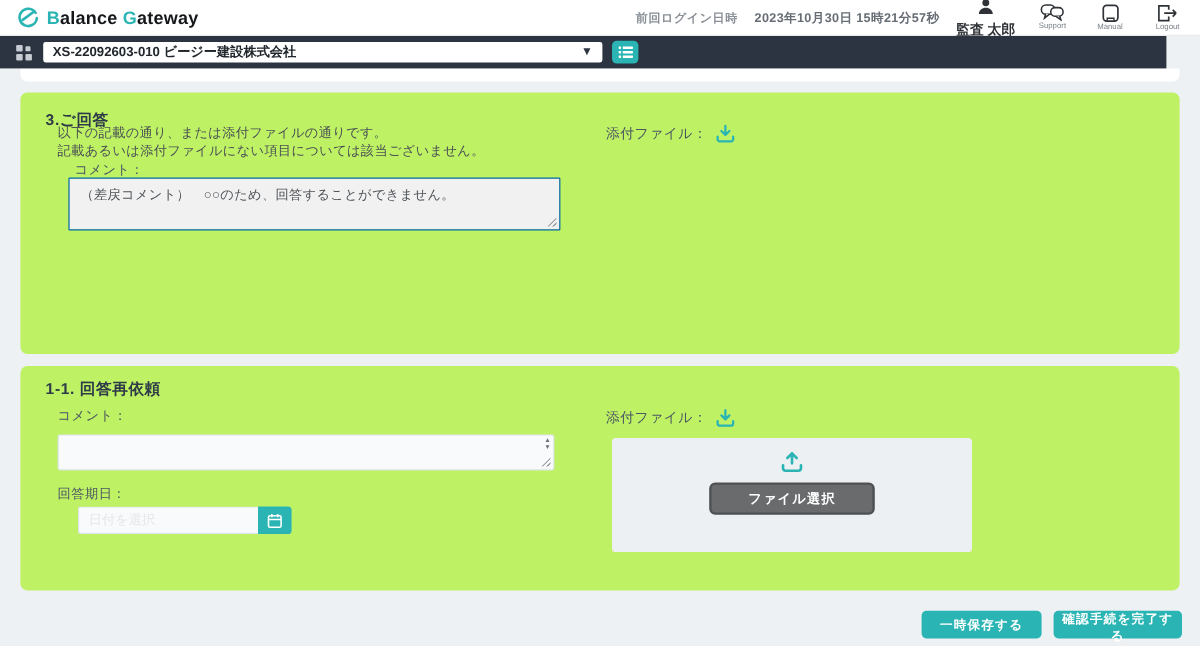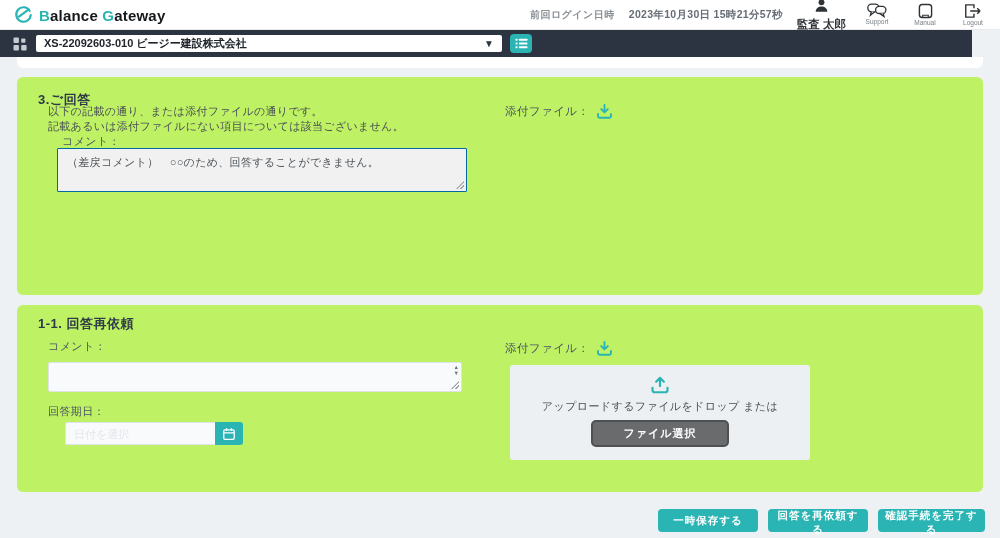--- a/index.html
+++ b/index.html
@@ -246,24 +246,22 @@
       </span>
     </div>
 
     <div class="dropzone">
       <span>
         <svg viewBox="0 0 20 20" width="22" height="22" fill="none" stroke="#2ab4b4" stroke-width="2" stroke-linecap="round" stroke-linejoin="round">
           <path d="M10 11 V3.5 M6.5 7 L10 3.5 L13.5 7"></path>
           <path d="M3.2 12.5 v2.3 a1.8 1.8 0 0 0 1.8 1.8 h10 a1.8 1.8 0 0 0 1.8-1.8 v-2.3"></path>
         </svg>
       </span>
-      <div class="dz-text">アップロードするファイルをドロップ または</div>
       <button class="file-btn">ファイル選択</button>
     </div>
   </section>
 
   <div class="footer-actions">
     <button class="action-btn w1">一時保存する</button>
-    <button class="action-btn w2">回答を再依頼する</button>
     <button class="action-btn w3">確認手続を完了する</button>
   </div>
 
 </div>
 
 </body></html>

